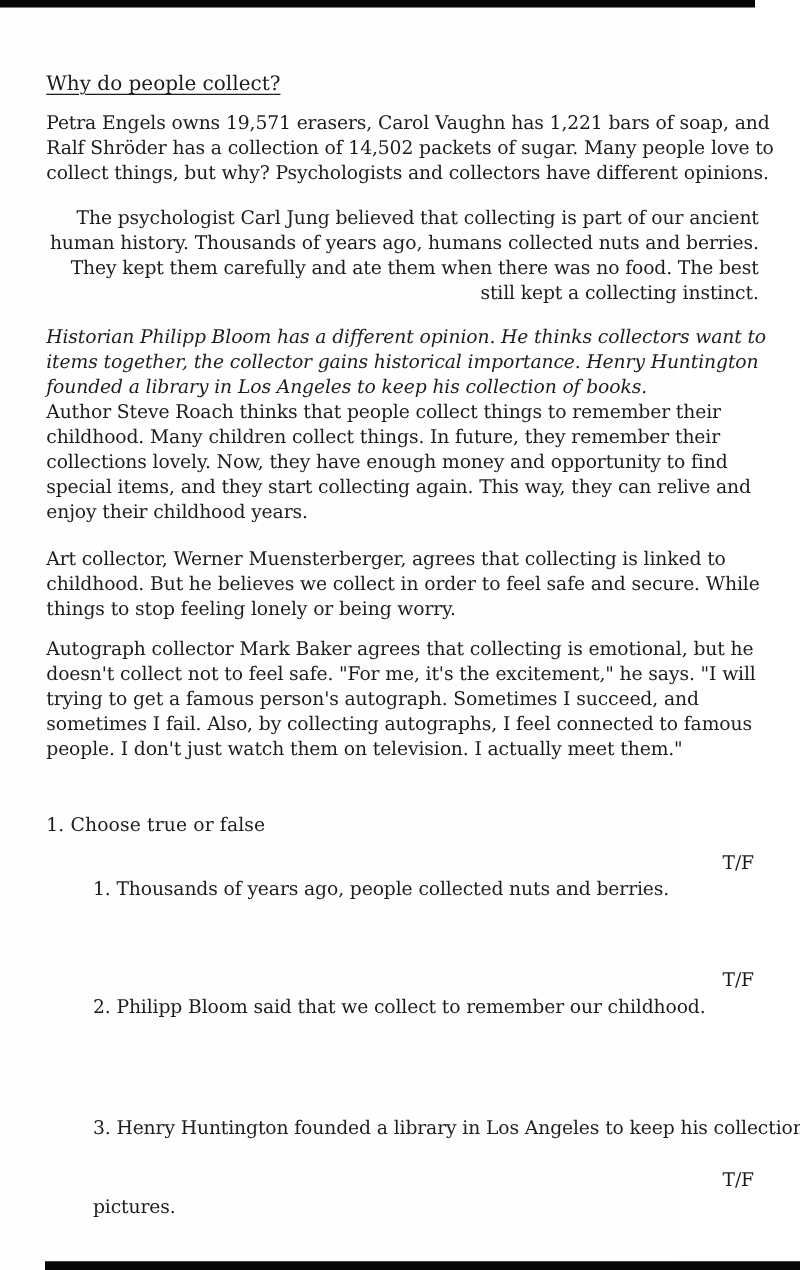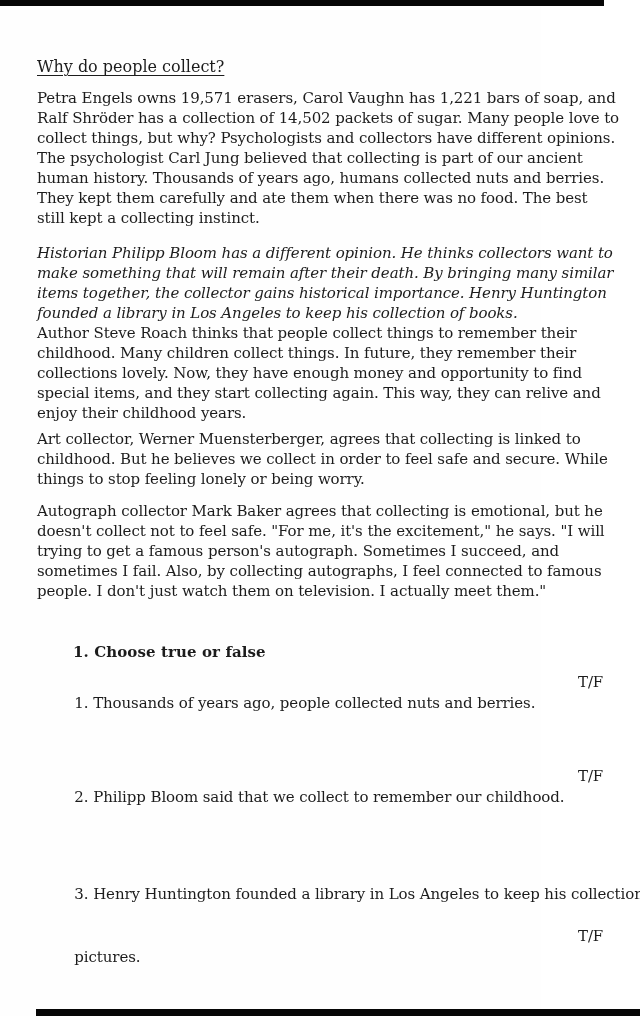--- a/index.html
+++ b/index.html
@@ -32,33 +32,32 @@
     text-underline-offset: 3px;
   }
   .para { margin: 0; }
   .line {
     font-size: 15px;
     line-height: 20px;
     letter-spacing: -0.1px;
     white-space: pre;
   }
   .p1 { margin-top: 10px; }
-  .p2 { margin-top: 0; }
+  .p2 { margin-top: 16px; text-align: right; }
   .p3 { margin-top: 15px; font-style: italic; }
   .p4 { margin-top: 0; }
-  .p5 { margin-top: 6px; }
+  .p5 { margin-top: 18px; }
   .p6 { margin-top: 12px; }
 
   .exercise-heading {
     margin-top: 40px;
     font-size: 15px;
     line-height: 22px;
-    font-weight: bold;
+    font-weight: normal;
     letter-spacing: 0.1px;
-    margin-left: 36px;
   }
   .question { position: relative; }
   .qline {
     position: relative;
     font-size: 15px;
     line-height: 21px;
     letter-spacing: -0.1px;
     white-space: pre;
   }
   .q1 { margin-top: 9px; }
@@ -90,21 +89,20 @@
 
     <div class="para p2">
       <div class="line">The psychologist Carl Jung believed that collecting is part of our ancient</div>
       <div class="line">human history. Thousands of years ago, humans collected nuts and berries.</div>
       <div class="line">They kept them carefully and ate them when there was no food. The best</div>
       <div class="line">still kept a collecting instinct.</div>
     </div>
 
     <div class="para p3">
       <div class="line">Historian Philipp Bloom has a different opinion. He thinks collectors want to</div>
-      <div class="line">make something that will remain after their death. By bringing many similar</div>
       <div class="line">items together, the collector gains historical importance. Henry Huntington</div>
       <div class="line">founded a library in Los Angeles to keep his collection of books.</div>
     </div>
 
     <div class="para p4">
       <div class="line">Author Steve Roach thinks that people collect things to remember their</div>
       <div class="line">childhood. Many children collect things. In future, they remember their</div>
       <div class="line">collections lovely. Now, they have enough money and opportunity to find</div>
       <div class="line">special items, and they start collecting again. This way, they can relive and</div>
       <div class="line">enjoy their childhood years.</div>

